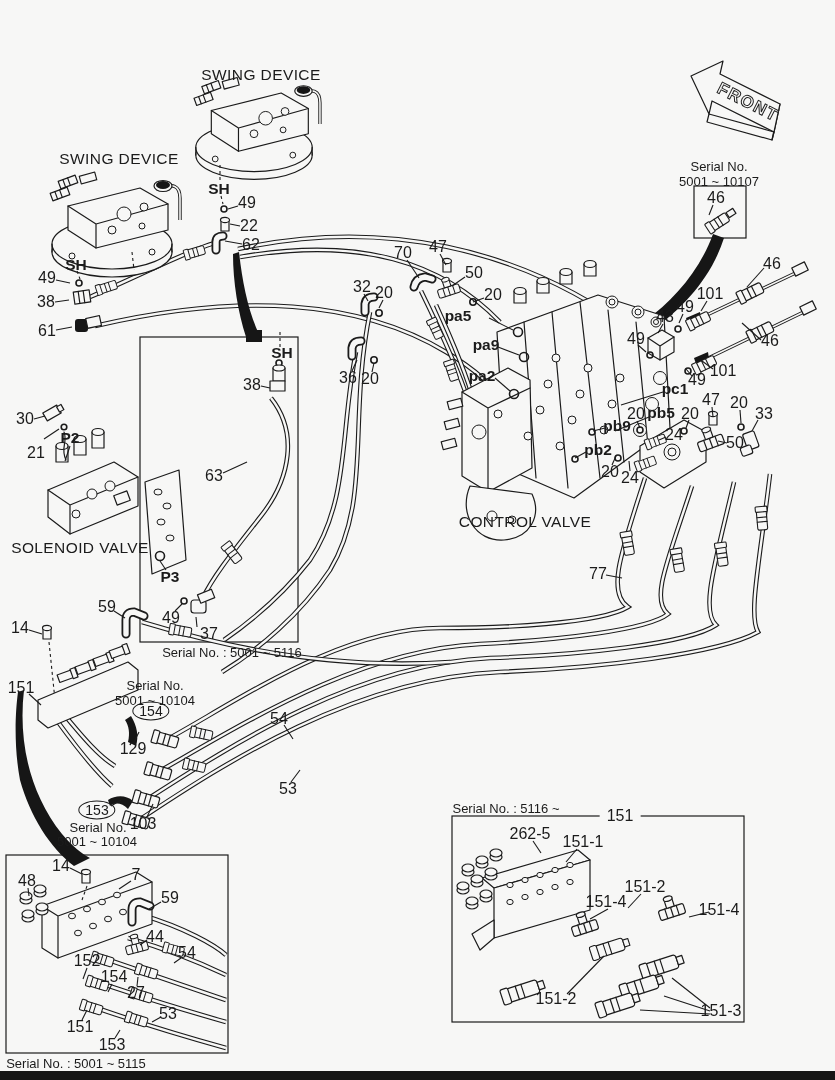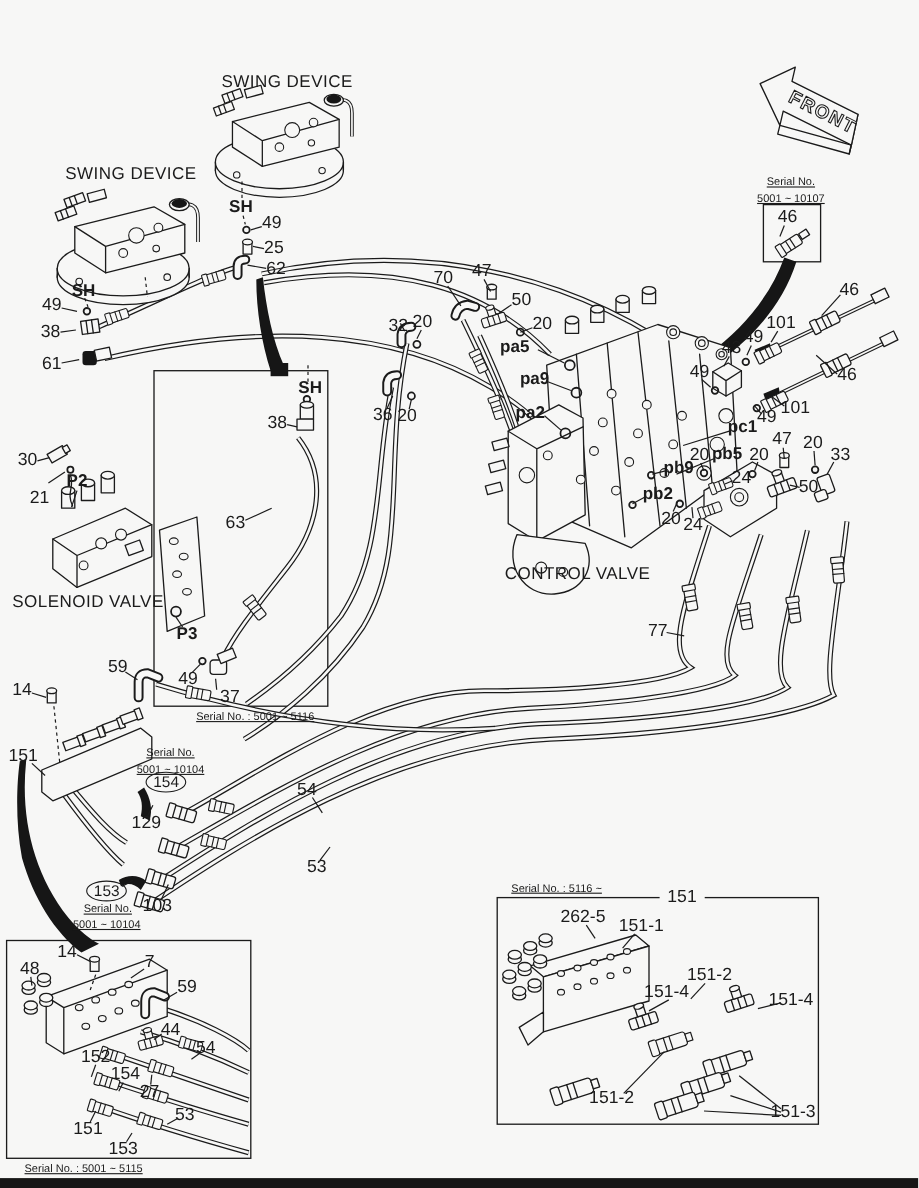--- a/index.html
+++ b/index.html
@@ -4,21 +4,21 @@
 <style>
   html,body{margin:0;padding:0;background:#f7f7f6;}
   #stage{position:relative;width:835px;height:1080px;background:#f7f7f6;overflow:hidden;
          font-family:"Liberation Sans",sans-serif;color:#1b1b1b;}
   #art,#leaders{position:absolute;left:0;top:0;}
   #labels{position:absolute;left:0;top:0;width:835px;height:1080px;}
   .lbl{position:absolute;transform:translate(-50%,-50%);white-space:nowrap;color:#1b1b1b;}
   .num{font-size:16px;}
   .port{font-size:15.5px;font-weight:bold;}
   .title{font-size:15.5px;letter-spacing:.4px;}
-  .serial{font-size:10px;text-decoration:underline;}
+  .serial{font-size:13px;}
   .circ{font-size:14px;border:1.4px solid #1b1b1b;border-radius:50%;padding:0 6px;line-height:17px;}
   .onbox{background:#f7f7f6;padding:0 7px;}
   
   .ln{fill:none;stroke:#1b1b1b;stroke-width:1.2;stroke-linejoin:round;stroke-linecap:round;}
   .lnD{fill:none;stroke:#1b1b1b;stroke-width:1.1;stroke-dasharray:3 3;}
   .fw{fill:#f7f7f6;stroke:#1b1b1b;stroke-width:1.2;stroke-linejoin:round;}
   .hole{fill:#f7f7f6;stroke:#1b1b1b;stroke-width:1;}
   .ring{fill:none;stroke:#1b1b1b;stroke-width:1.6;}
   .hose{fill:none;stroke:#1b1b1b;stroke-width:4.6;}
   .hoseIn{fill:none;stroke:#f7f7f6;stroke-width:2.4;}
@@ -548,33 +548,33 @@
 <div id="labels">
       <div class="lbl title" style="left: 261px; top: 75px;">SWING DEVICE</div>
       <div class="lbl title" style="left: 119px; top: 159px;">SWING DEVICE</div>
       <div class="lbl title" style="left: 80px; top: 548px;">SOLENOID VALVE</div>
       <div class="lbl title" style="left: 525px; top: 522px;">CONTROL VALVE</div>
       <div class="lbl serial" style="left: 719px; top: 166px;">Serial No.</div>
       <div class="lbl serial" style="left: 719px; top: 181px;">5001 ~ 10107</div>
       <div class="lbl num" style="left: 716px; top: 198px;">46</div>
       <div class="lbl port" style="left: 219px; top: 189px;">SH</div>
       <div class="lbl num" style="left: 247px; top: 203px;">49</div>
-      <div class="lbl num" style="left: 249px; top: 226px;">25</div>
+      <div class="lbl num" style="left: 249px; top: 226px;">22</div>
       <div class="lbl num" style="left: 251px; top: 245px; text-align: right;">62</div>
       <div class="lbl port" style="left: 76px; top: 265px;">SH</div>
       <div class="lbl num" style="left: 47px; top: 278px;">49</div>
       <div class="lbl num" style="left: 46px; top: 302px;">38</div>
       <div class="lbl num" style="left: 47px; top: 331px;">61</div>
       <div class="lbl num" style="left: 403px; top: 253px;">70</div>
       <div class="lbl num" style="left: 438px; top: 247px;">47</div>
       <div class="lbl num" style="left: 474px; top: 273px;">50</div>
-      <div class="lbl num" style="left: 362px; top: 297px;">32</div>
+      <div class="lbl num" style="left: 362px; top: 287px;">32</div>
       <div class="lbl num" style="left: 384px; top: 293px;">20</div>
       <div class="lbl num" style="left: 493px; top: 295px;">20</div>
-      <div class="lbl port" style="left: 468px; top: 316px;">pa5</div>
+      <div class="lbl port" style="left: 458px; top: 316px;">pa5</div>
       <div class="lbl port" style="left: 486px; top: 345px;">pa9</div>
       <div class="lbl port" style="left: 482px; top: 376px;">pa2</div>
       <div class="lbl num" style="left: 348px; top: 378px;">36</div>
       <div class="lbl num" style="left: 370px; top: 379px;">20</div>
       <div class="lbl num" style="left: 772px; top: 264px;">46</div>
       <div class="lbl num" style="left: 710px; top: 294px;">101</div>
       <div class="lbl num" style="left: 685px; top: 307px;">49</div>
       <div class="lbl num" style="left: 665px; top: 317px;">43</div>
       <div class="lbl num" style="left: 636px; top: 339px;">49</div>
       <div class="lbl num" style="left: 770px; top: 341px;">46</div>

